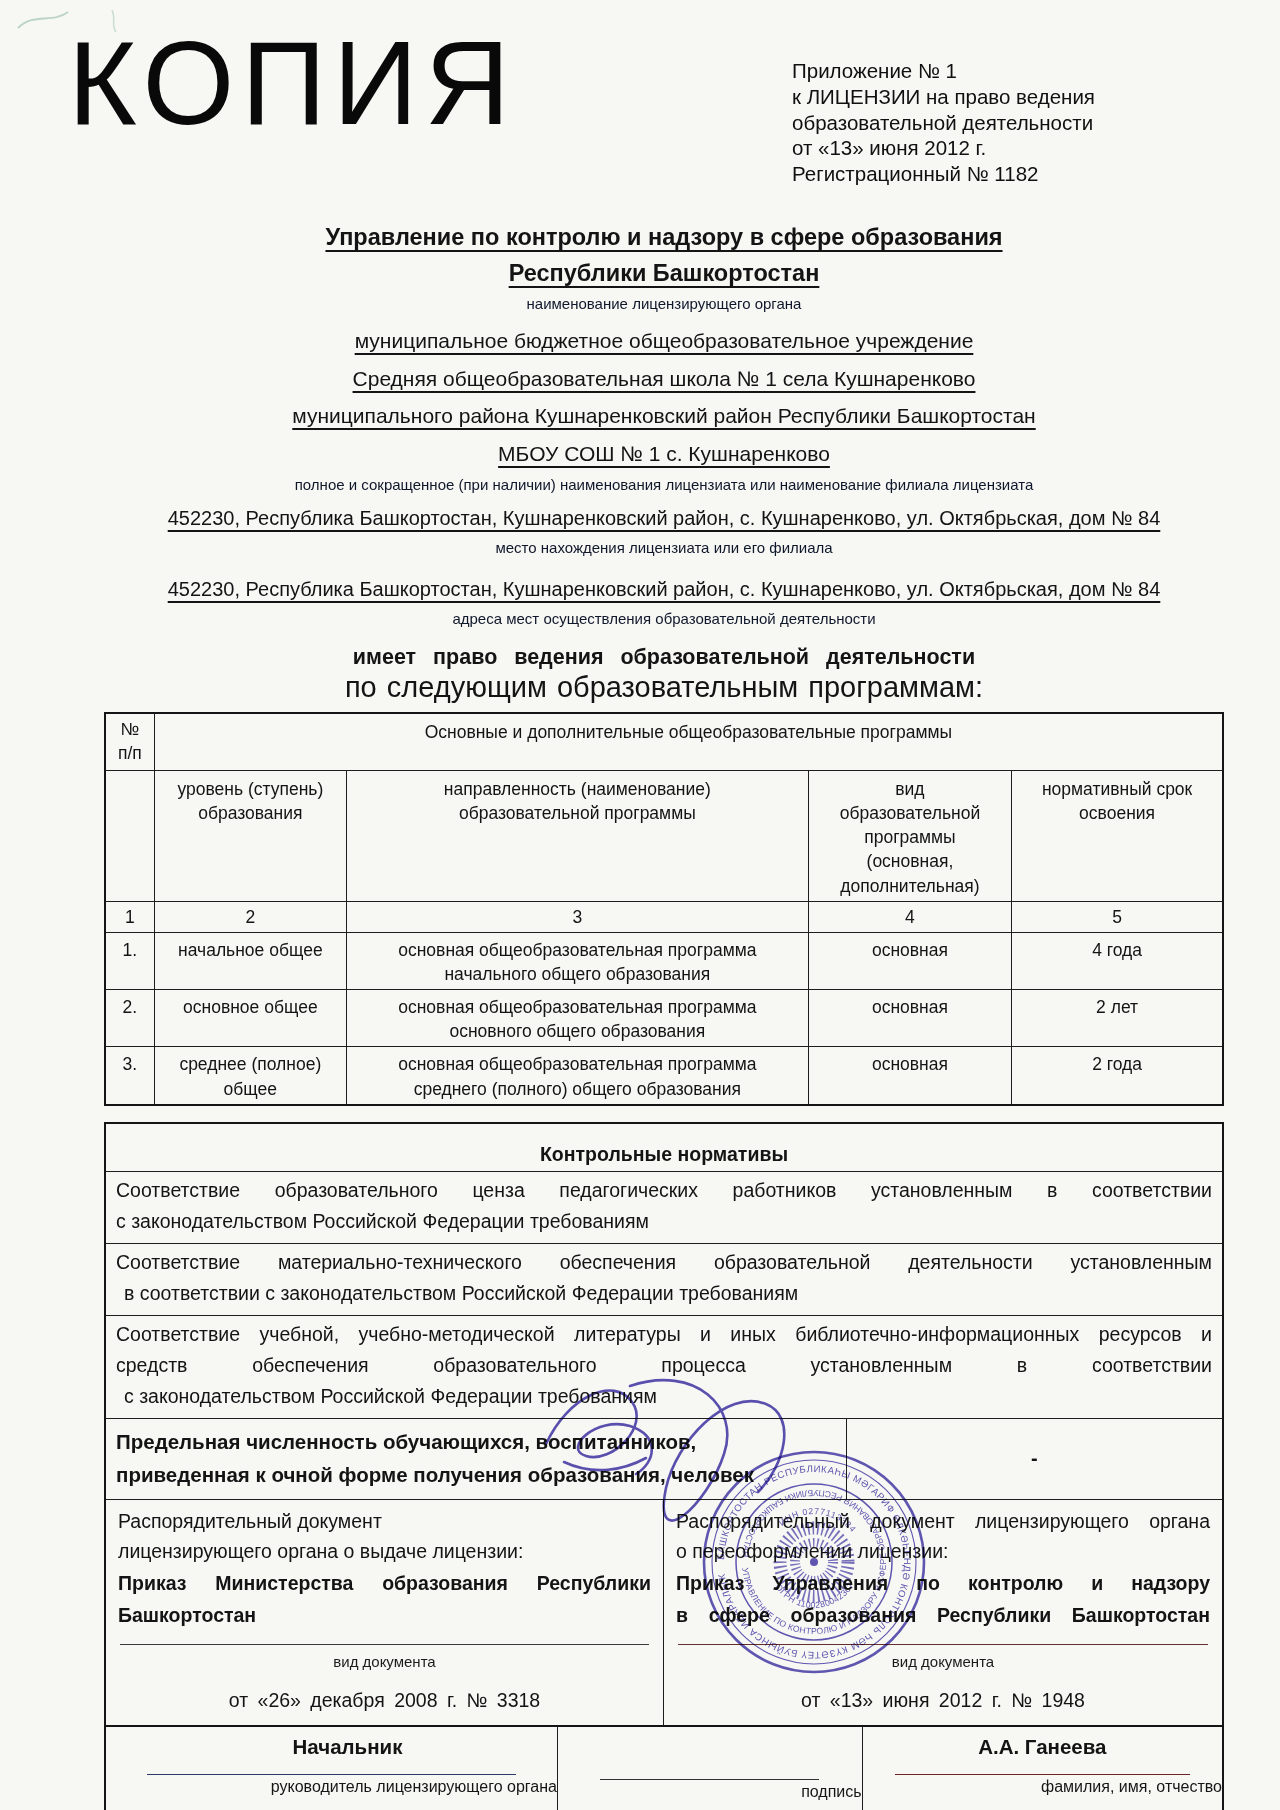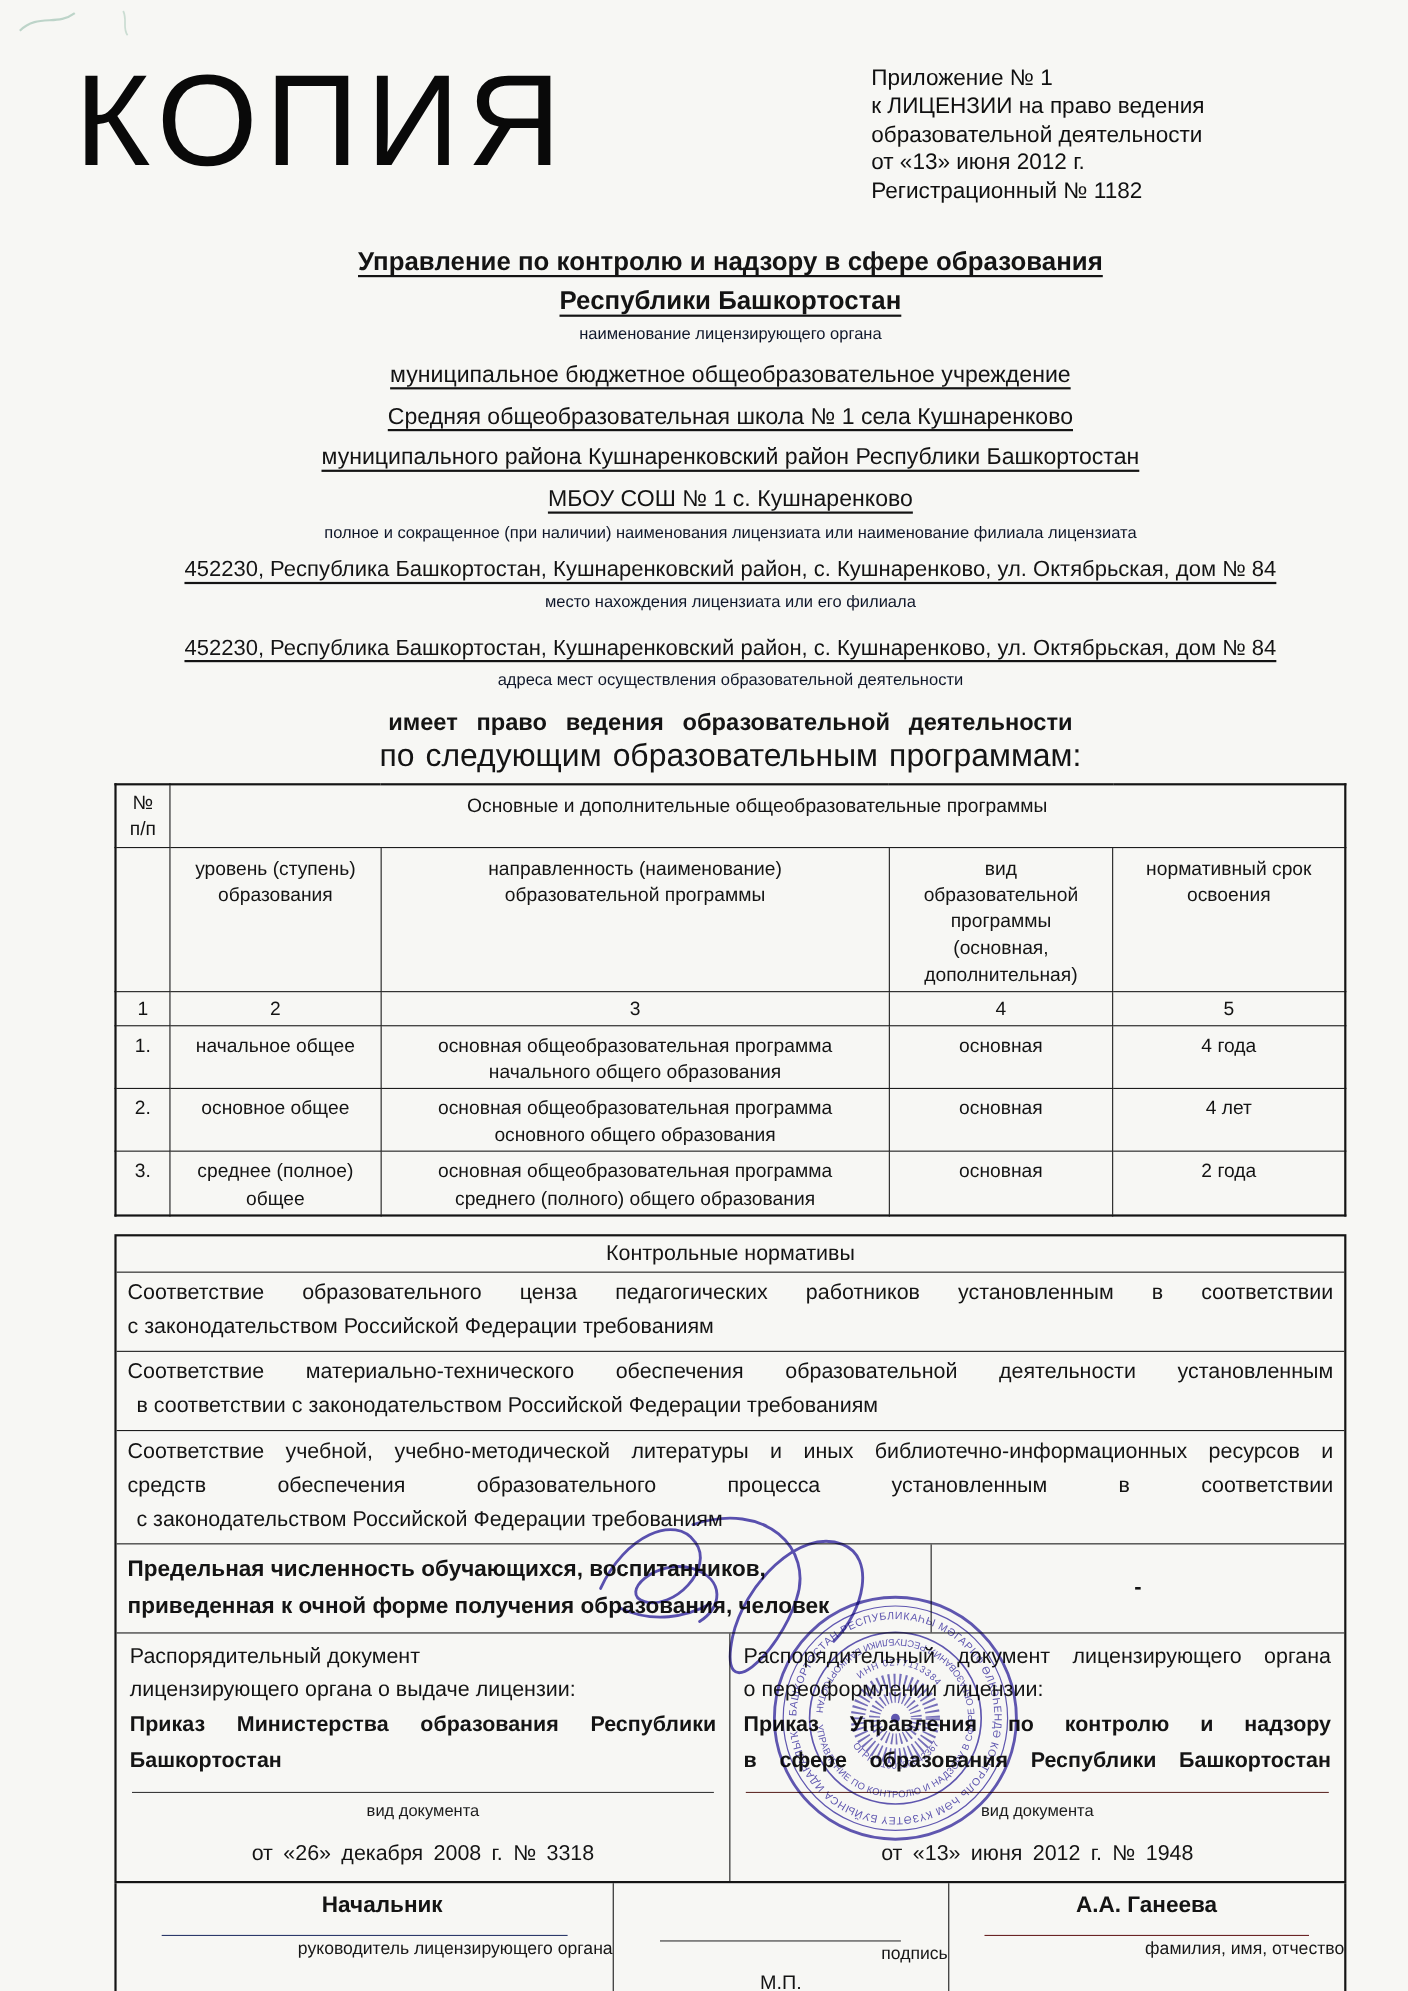--- a/index.html
+++ b/index.html
@@ -5,21 +5,21 @@
   html,body{margin:0;padding:0;}
   body{
     width:1280px;height:1810px;position:relative;
     background:#f7f7f4;
     font-family:"Liberation Sans","DejaVu Sans",sans-serif;
     color:#141414;
     overflow:hidden;
   }
   
   .copy-mark{
-    position:absolute;left:68px;top:42px;
+    position:absolute;left:68px;top:15px;
     font-size:118px;font-weight:400;letter-spacing:7px;color:#090909;
   }
   .appendix{
     position:absolute;left:792px;top:58px;
     font-size:20.5px;line-height:25.8px;color:#101010;
   }
   
   .doc{
     position:absolute;left:104px;top:219px;width:1120px;
     text-align:center;
@@ -40,22 +40,22 @@
   table.programs{border:2.2px solid #151515;}
   td.pre{white-space:pre-line;}
   tr.subhead td{height:118px;padding-top:6px;}
   tr.nums td{height:24px;}
   tr.datarow td{height:48px;padding-top:5px;}
   
   .standards{
     border:2.2px solid #151515;margin-top:16px;text-align:left;
   }
   .std-title{
-    font-size:19.5px;font-weight:normal;text-align:center;
-    padding:4px 0 5px;border-bottom:1.6px solid #1d1d1d;
+    font-size:19.5px;font-weight:bold;text-align:center;
+    padding:4px 0 5px;border-bottom:1.6px solid #1d1d1d;margin-top:15px;
   }
   .std-item{
     font-size:19.5px;line-height:31px;padding:3px 10px 6px;border-bottom:1.6px solid #1d1d1d;
   }
   .jline{text-align:justify;text-align-last:justify;}
   .indent-sm{padding-left:8px;}
   .row-flex{display:flex;border-bottom:1.6px solid #1d1d1d;}
   .enroll-label{
     flex:0 0 64.5%;border-right:1.6px solid #1d1d1d;
     font-size:20.5px;font-weight:bold;line-height:33px;padding:6px 10px 8px;
@@ -168,21 +168,21 @@
 начального общего образования</td>
       <td>основная</td>
       <td>4 года</td>
     </tr>
     <tr class="datarow">
       <td>2.</td>
       <td class="pre">основное общее</td>
       <td class="pre">основная  общеобразовательная программа
 основного общего образования</td>
       <td>основная</td>
-      <td>4 лет</td>
+      <td>2 лет</td>
     </tr>
     <tr class="datarow">
       <td>3.</td>
       <td class="pre">среднее (полное)
 общее</td>
       <td class="pre">основная  общеобразовательная программа
 среднего (полного) общего образования</td>
       <td>основная</td>
       <td>2 года</td>
     </tr>

